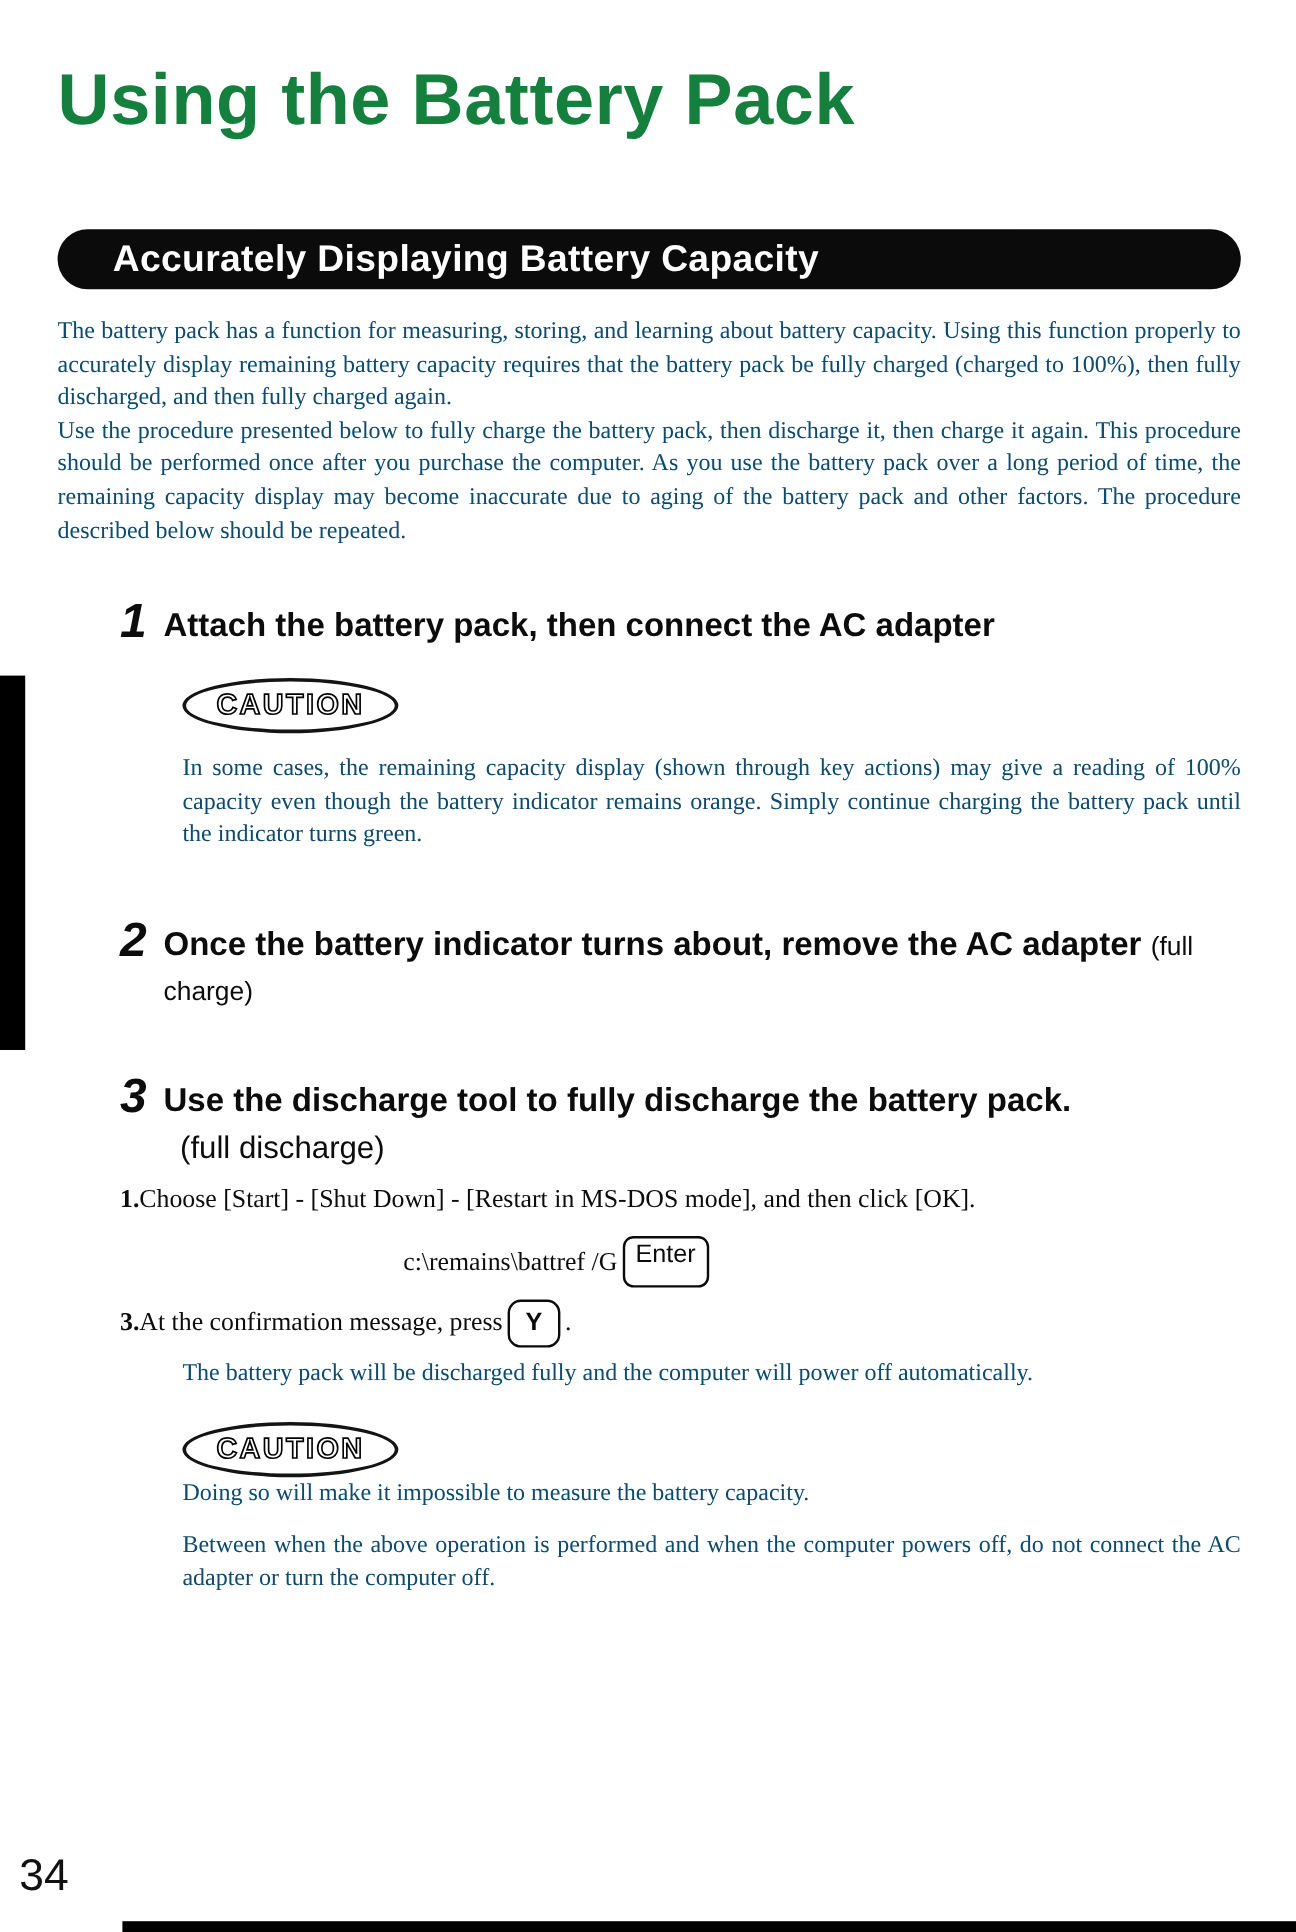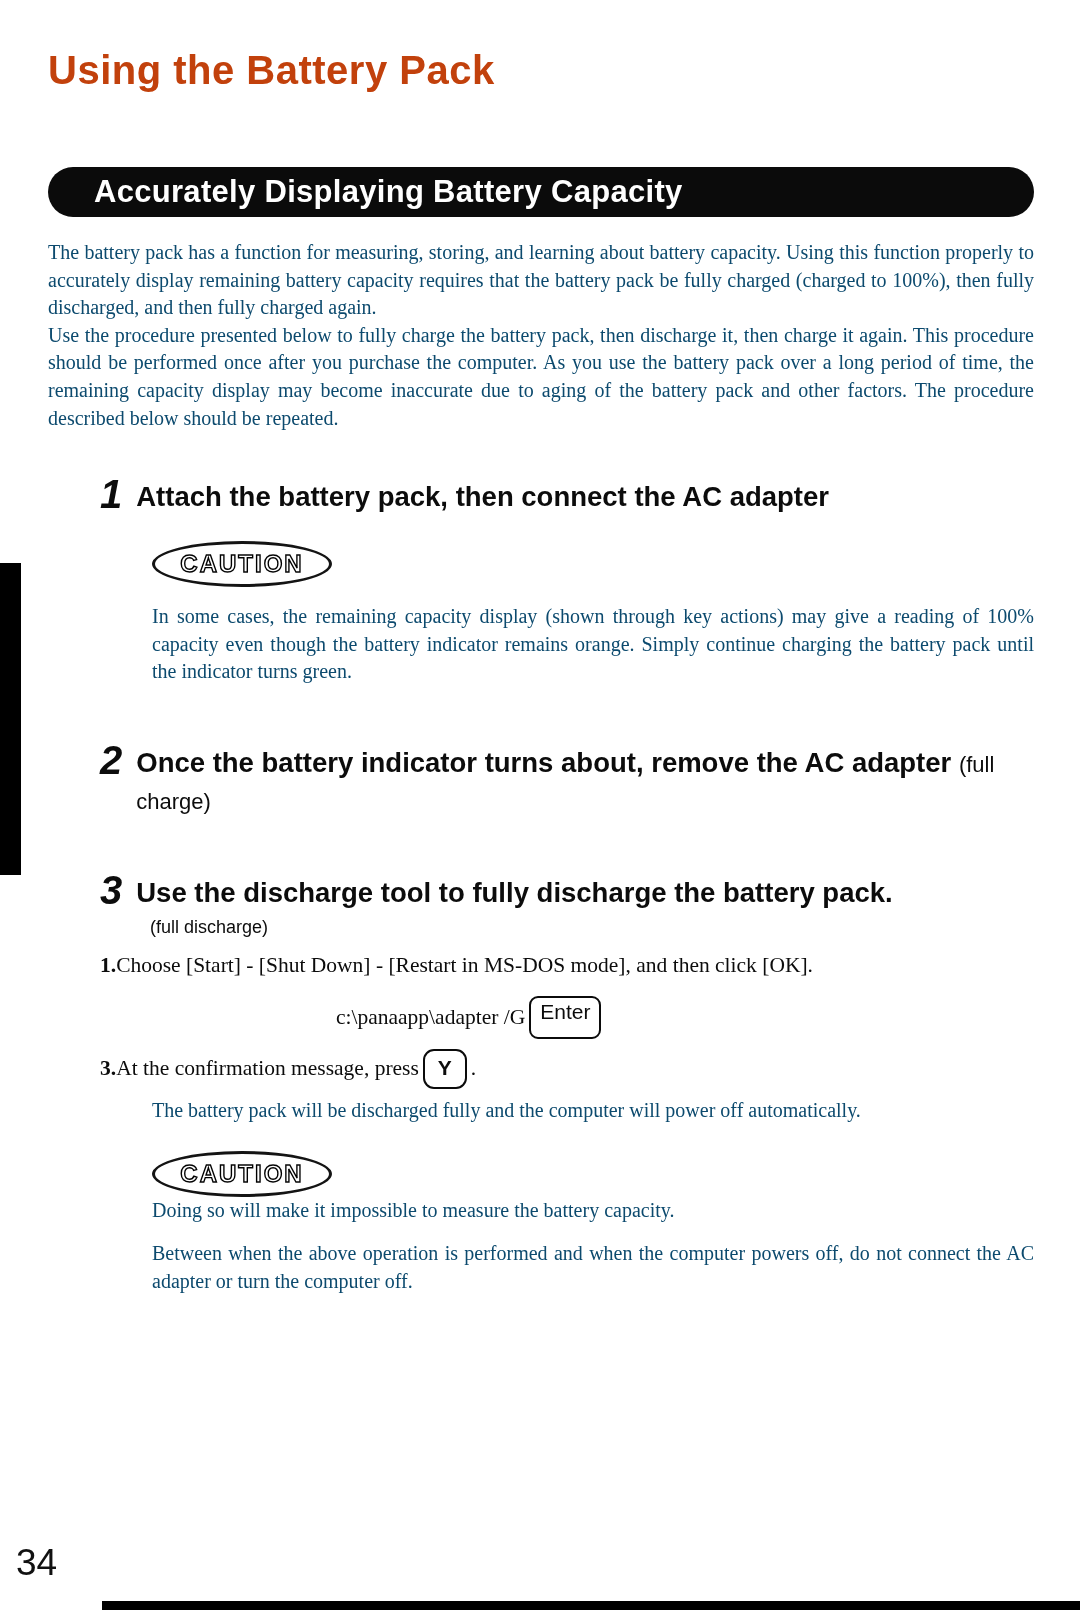--- a/index.html
+++ b/index.html
@@ -9,23 +9,23 @@
     position: relative;
     overflow: hidden;
     font-family: "Liberation Serif", serif;
     color: #0c0c0c;
   }
   .content { padding: 42px 46px 0 48px; }
 
   .title {
     font-family: "Liberation Sans", sans-serif;
     font-weight: bold;
-    font-size: 40px;
+    font-size: 60px;
     letter-spacing: 0.5px;
-    color: #c2410c;
+    color: #15803d;
     margin-top: 6px;
   }
 
   .banner {
     margin-top: 74px;
     background: #0b0b0b;
     border-radius: 28px;
     height: 50px;
     display: flex;
     align-items: center;
@@ -63,21 +63,21 @@
     font-weight: bold;
     font-size: 27.5px;
     line-height: 1.35;
   }
   .step-title .suffix {
     font-weight: normal;
     font-size: 22px;
   }
   .step-sub {
     font-family: "Liberation Sans", sans-serif;
-    font-size: 18px;
+    font-size: 26px;
     margin-left: 50px;
     margin-top: 6px;
   }
 
   .step-body { margin-left: 52px; }
 
   .caution-badge {
     display: flex;
     align-items: center;
     justify-content: center;
@@ -191,21 +191,21 @@
     <div class="step-head">
       <span class="step-num">3</span>
       <span class="step-title">Use the discharge tool to fully discharge the battery pack.</span>
     </div>
     <div class="step-sub">(full discharge)</div>
 
     <div class="substeps">
       <p class="substep"><span class="num">1.</span><span>Choose [Start] - [Shut Down] - [Restart in MS-DOS mode], and then click [OK].</span></p>
 
       <div class="command-line">
-        <span>c:\panaapp\adapter /G</span>
+        <span>c:\remains\battref /G</span>
         <span class="key">Enter</span>
       </div>
 
       <p class="substep"><span class="num">3.</span><span>At the confirmation message, press</span><span class="key key-y">Y</span><span>.</span></p>
     </div>
 
     <div class="step-body">
       <p class="body" style="margin-top:8px;">The battery pack will be discharged fully and the computer will power off automatically.</p>
 
       <div class="caution-badge">

